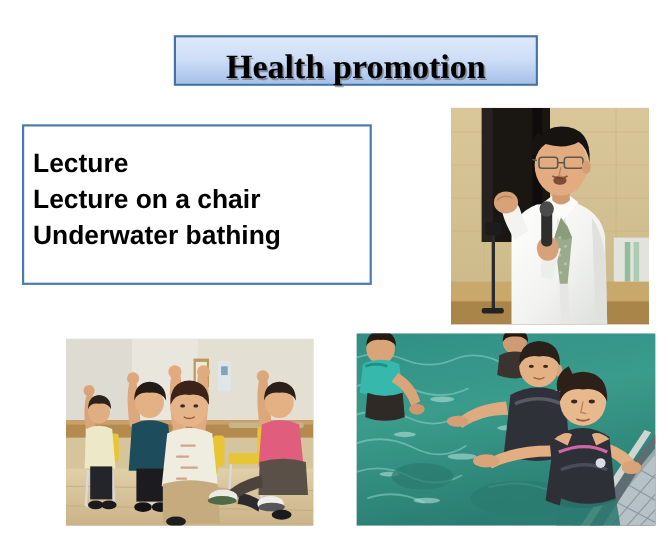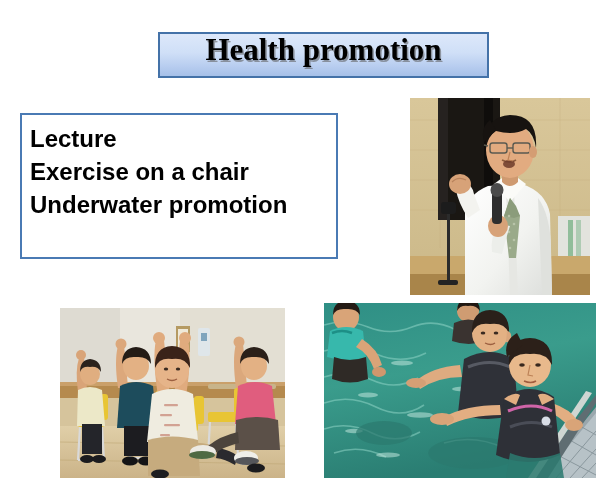--- a/index.html
+++ b/index.html
@@ -19,21 +19,21 @@
   #title-banner {
     position: absolute;
     left: 158px;
     top: 32px;
     width: 331px;
     height: 46px;
     box-sizing: border-box;
     border: 2px solid #4472a8;
     background: linear-gradient(to bottom, #dde8fa 0%, #cfdff7 45%, #b9cef0 75%, #a6c0e8 100%);
     display: flex;
-    align-items: flex-start;
+    align-items: flex-end;
     justify-content: center;
   }
   #title-text {
     font-family: "Liberation Serif", "DejaVu Serif", serif;
     font-weight: bold;
     font-size: 31px;
     line-height: 1;
     color: #000000;
     letter-spacing: 0px;
     text-shadow: 1.5px 1.5px 0 rgba(90,90,90,0.55);
@@ -43,21 +43,21 @@
   
   #list-box {
     position: absolute;
     left: 20px;
     top: 113px;
     width: 318px;
     height: 146px;
     box-sizing: border-box;
     border: 2px solid #4a7ab4;
     background: #ffffff;
-    padding: 7px 0 0 8px;
+    padding: 17px 0 0 8px;
   }
   .list-line {
     font-family: "Liberation Sans", sans-serif;
     font-weight: bold;
     font-size: 24px;
     line-height: 33px;
     color: #000000;
     white-space: nowrap;
   }
 
@@ -74,22 +74,22 @@
 </style>
 </head>
 <body>
 
 <div id="title-banner">
   <span id="title-text">Health promotion</span>
 </div>
 
 <div id="list-box">
   <div class="list-line">Lecture</div>
-  <div class="list-line">Exercise on a chair</div>
-  <div class="list-line">Underwater promotion</div>
+  <div class="list-line">Lecture on a chair</div>
+  <div class="list-line">Underwater bathing</div>
 </div>
 
 <div class="photo" id="photo-lecture">
   <svg viewBox="0 0 180 197" preserveAspectRatio="none">
     <defs>
       <linearGradient id="lecWall" x1="0" y1="0" x2="0" y2="1">
         <stop offset="0" stop-color="#d9c79a"></stop>
         <stop offset="1" stop-color="#cbb888"></stop>
       </linearGradient>
       <linearGradient id="lecShirt" x1="0" y1="0" x2="1" y2="1">

